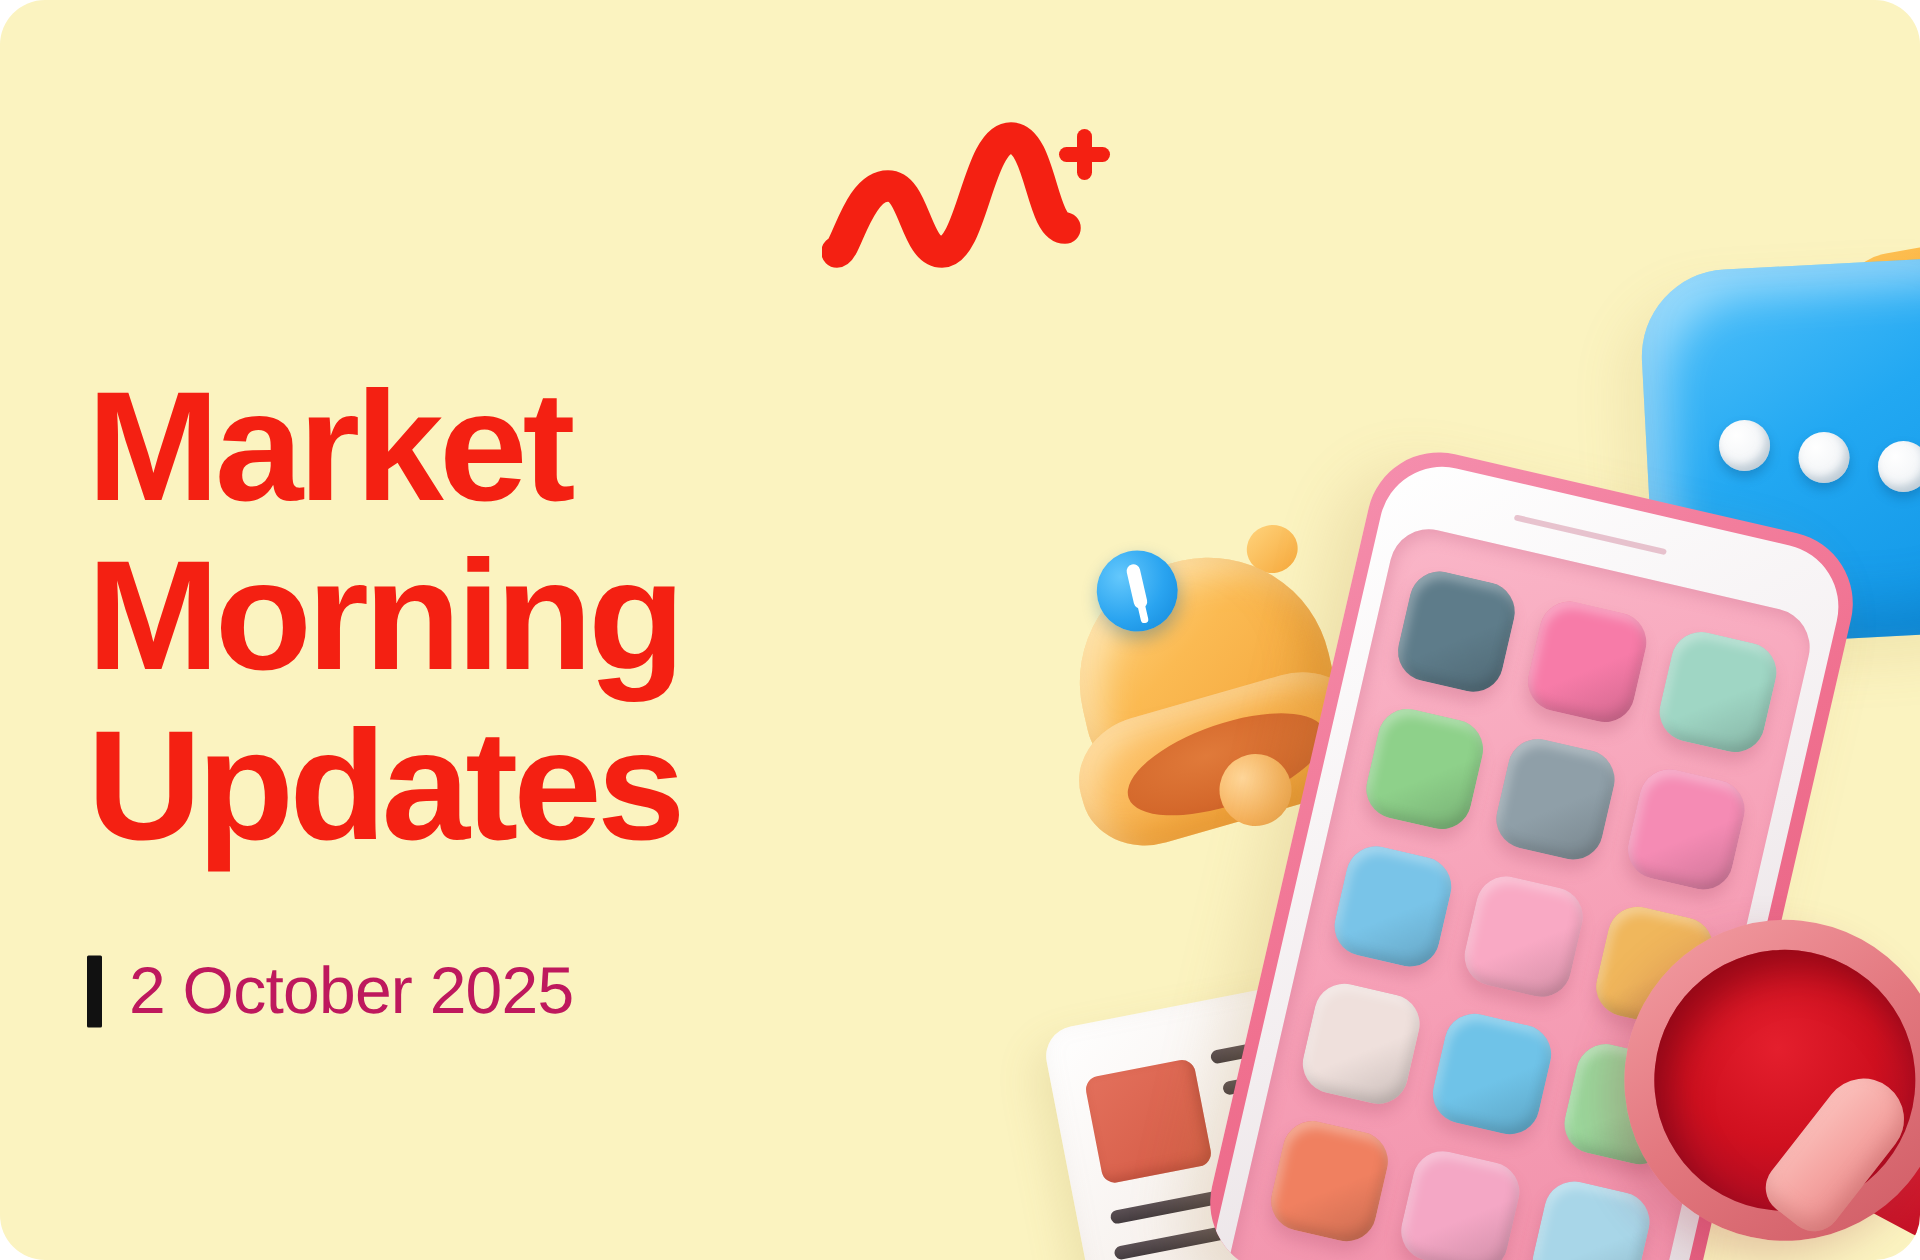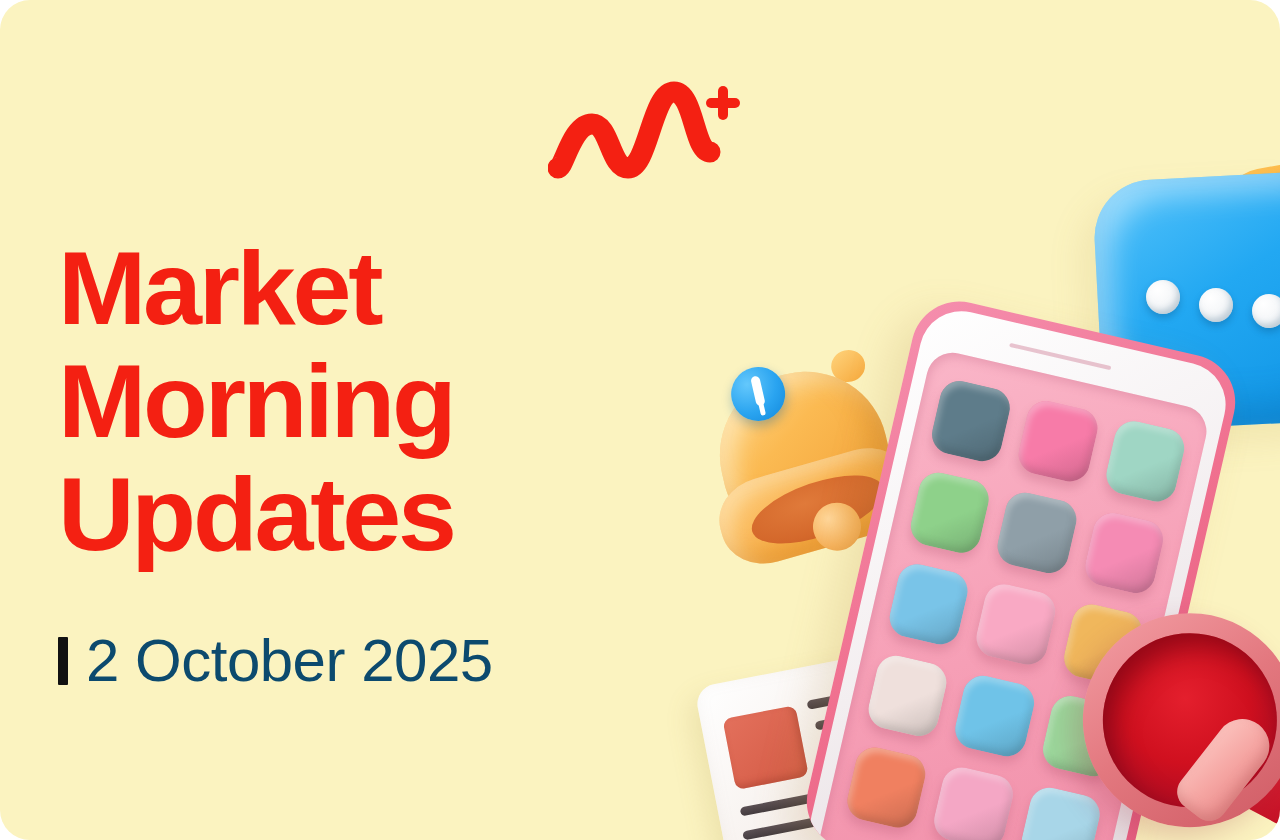--- a/index.html
+++ b/index.html
@@ -22,21 +22,21 @@
 
   
   #logo-mark {
     position:absolute;
     left:548px; top:72px;
     width:200px; height:110px;
   }
 
   #headline {
     position:absolute;
-    left:58px; top:232px;
+    left:58px; top:242px;
     width:640px;
   }
   .headline-line {
     display:block;
     font-family:"Liberation Sans", sans-serif;
     font-weight:700;
     font-size:104px;
     line-height:113px;
     letter-spacing:-3.2px;
     color:#F42012;
@@ -54,24 +54,24 @@
   }
   #date-bar {
     width:10px; height:48px;
     background:#111111;
     border-radius:1px;
     flex:0 0 auto;
   }
   #date-text {
     font-family:"Liberation Sans", sans-serif;
     font-weight:400;
-    font-size:60px;
+    font-size:44px;
     line-height:58px;
     letter-spacing:-0.5px;
-    color:#0c4a6e;
+    color:#be185d;
     white-space:nowrap;
   }
 
   
   #art { position:absolute; inset:0; }
   #art > * { position:absolute; }
 
   
   .orange-sliver {
     right:-26px; top:168px;

